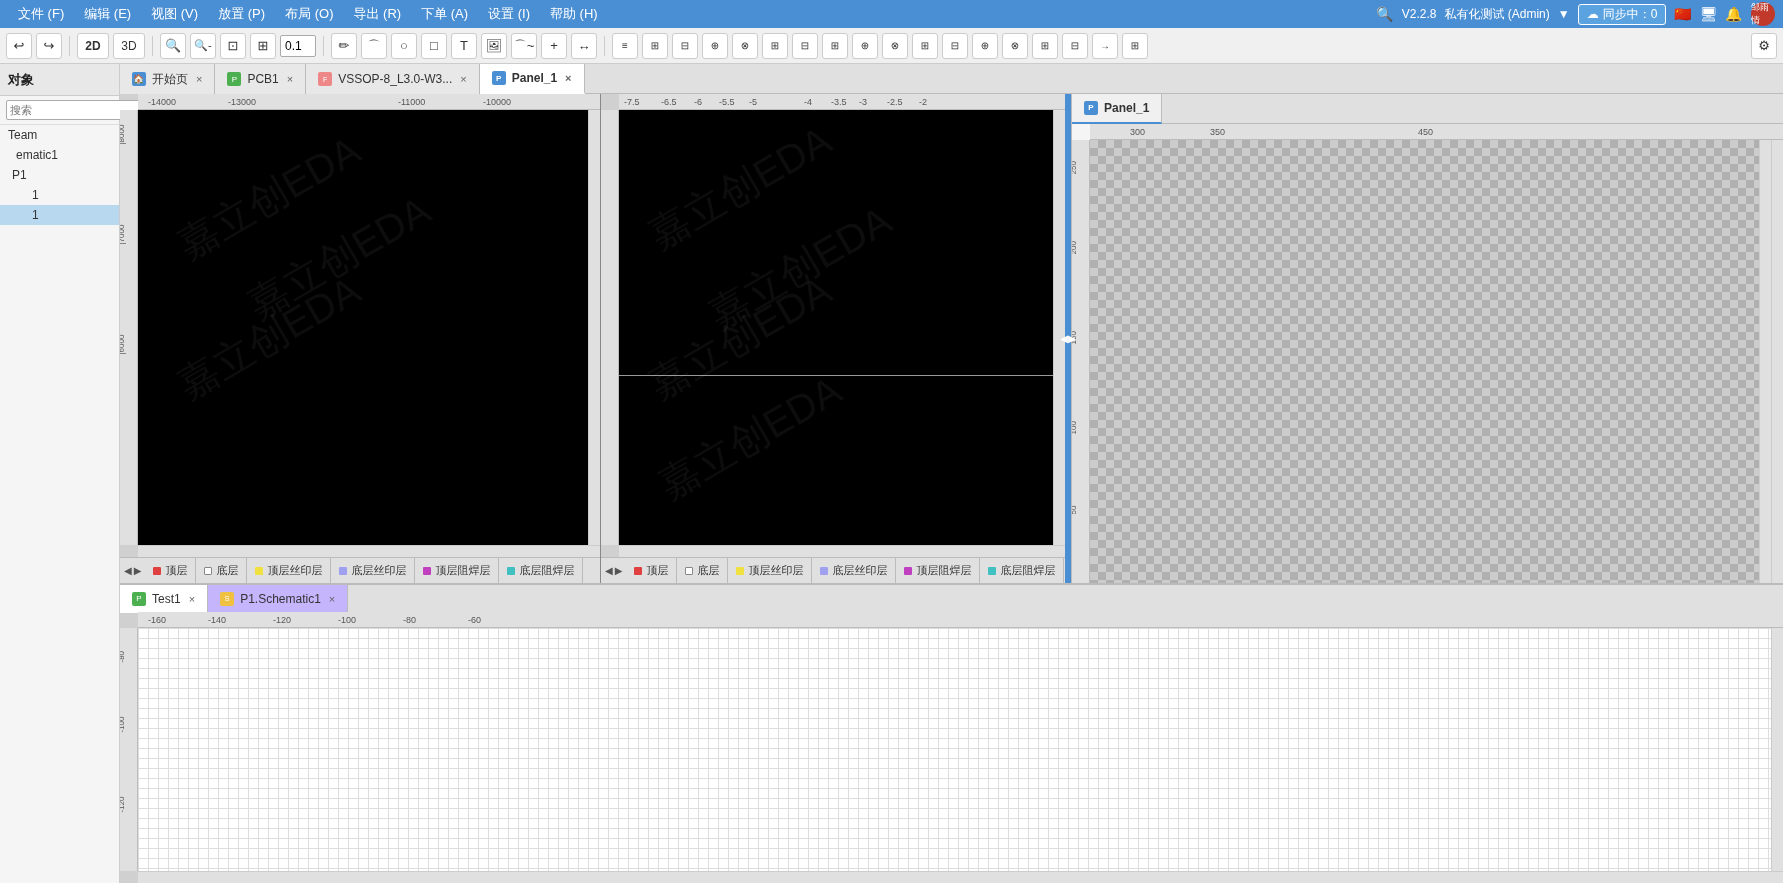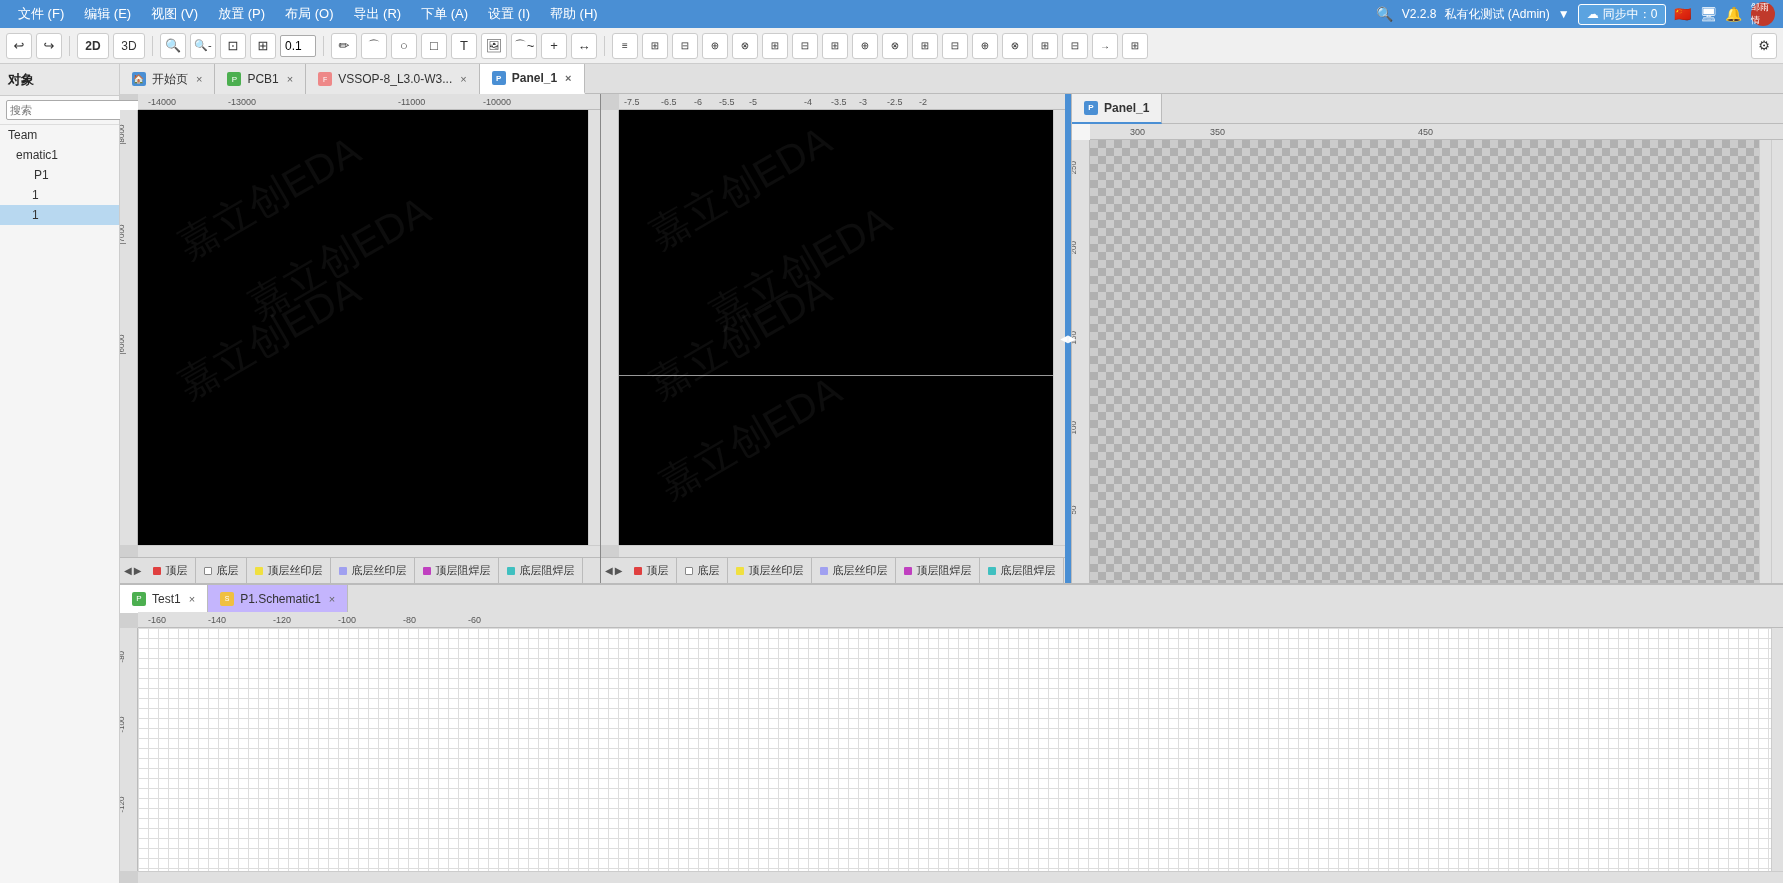--- a/index.html
+++ b/index.html
@@ -250,21 +250,21 @@
     <div class="sidebar-search">
       <input class="sidebar-search-input" placeholder="搜索" style="">
       <span style="cursor:pointer; color:#666; font-size:12px;">🔍</span>
     </div>
     <div class="sidebar-item">
       <span>Team</span>
     </div>
     <div class="sidebar-item" style="padding-left:16px;">
       <span>ematic1</span>
     </div>
-    <div class="sidebar-item" style="padding-left:12px;margin-left:22px;">
+    <div class="sidebar-item" style="padding-left:12px;">
       <span>P1</span>
     </div>
     <div class="sidebar-item" style="padding-left:32px;">
       <span>1</span>
     </div>
     <div class="sidebar-item selected" style="padding-left:32px; background:#b8d8f0;">
       <span>1</span>
     </div>
   </div>
 

